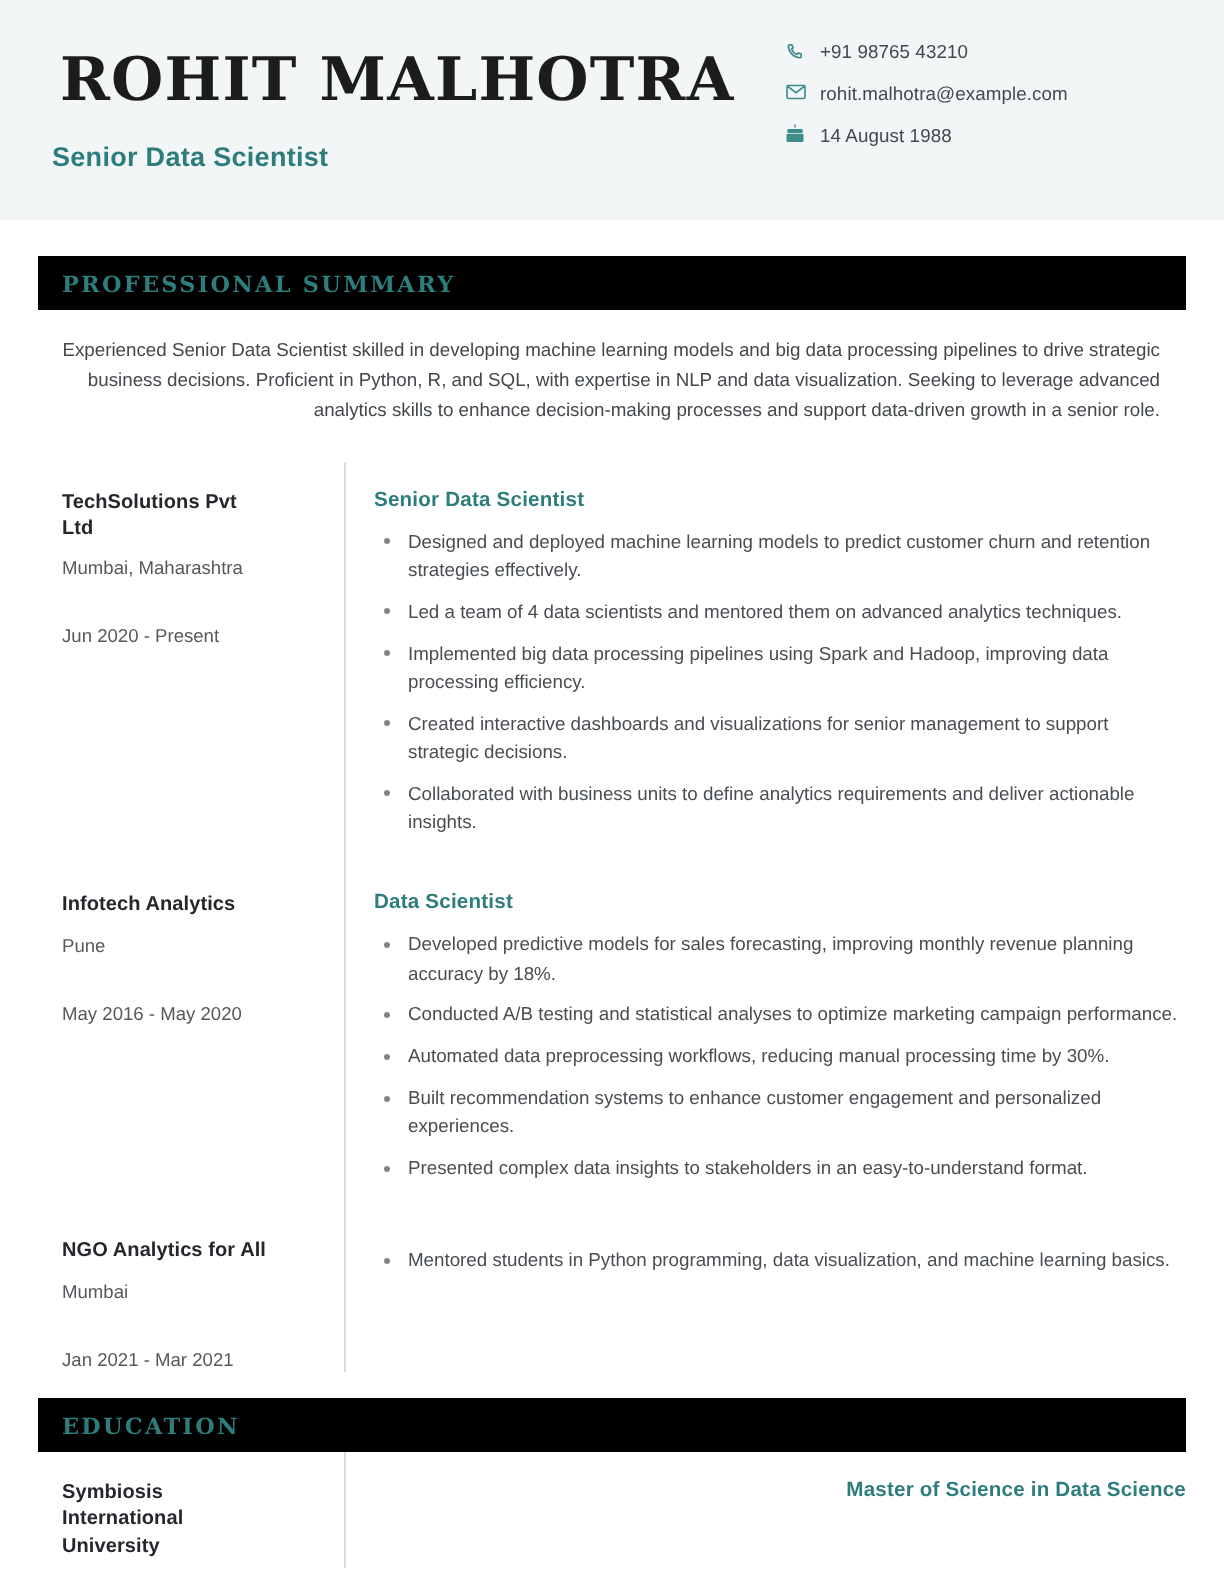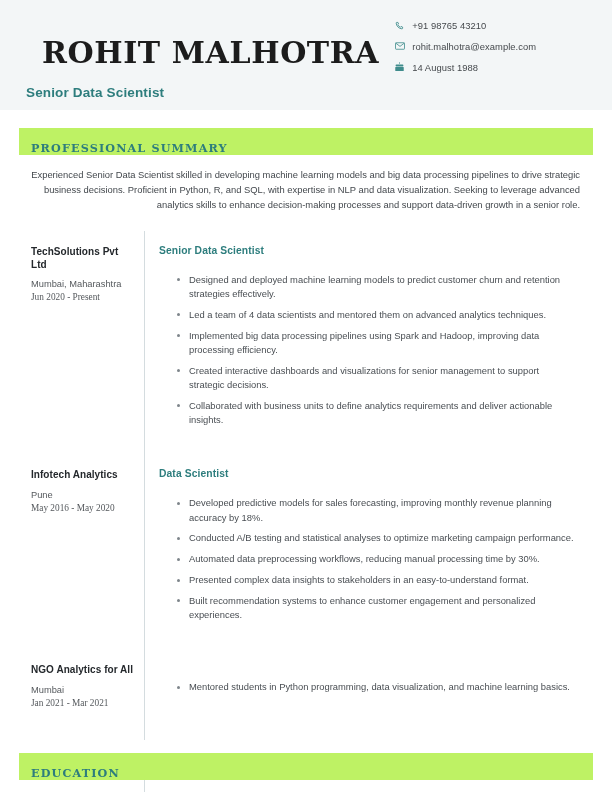--- a/index.html
+++ b/index.html
@@ -35,21 +35,21 @@
     flex: 1 1 auto;
     padding-top: 3px;
   }
   .cand-name {
     font-family: "DejaVu Serif", "Liberation Serif", serif;
     font-weight: 700;
     font-size: 30px;
     letter-spacing: 0.6px;
     color: #1c1c1c;
     line-height: 1.05;
-    margin: 16px;
+    margin: 4px;
     white-space: nowrap;
   }
   .cand-role {
     font-family: "Liberation Sans", sans-serif;
     font-weight: 700;
     font-size: 13.5px;
     color: #2d7d7d;
     margin-top: 14px;
     letter-spacing: 0.15px;
   }
@@ -78,24 +78,24 @@
     justify-content: flex-start;
     color: #3f8c8c;
   }
   .contact-ico svg { display: block; }
 
   
   .section {
     margin: 0 19px;
   }
   .section-bar {
-    background: #bef264;
+    background: #000000;
     height: 27px;
     display: flex;
-    align-items: flex-end;
+    align-items: center;
     padding-left: 12px;
     box-sizing: border-box;
   }
   .section-title {
     font-family: "DejaVu Serif", "Liberation Serif", serif;
     font-weight: 700;
     font-size: 11.2px;
     letter-spacing: 1.15px;
     color: #2d7d7d;
     text-transform: uppercase;
@@ -107,20 +107,21 @@
     line-height: 1.62;
     color: #43484d;
     text-align: right;
   }
 
   
   .entry {
     display: flex;
     align-items: stretch;
     padding-left: 12px;
+    gap: 28px;
   }
   .entry-left {
     flex: 0 0 113px;
     width: 113px;
     padding-right: 9px;
     box-sizing: border-box;
     padding-top: 14px;
   }
   .org {
     font-size: 10px;
@@ -131,41 +132,40 @@
   }
   .loc {
     font-size: 9.3px;
     color: #55595d;
     margin-top: 7px;
     line-height: 1.32;
   }
   .dates {
     font-size: 9.3px;
     color: #55595d;
-    margin-top: 1px;
+    margin-top: 22px;
     line-height: 1.32;
-    font-family: Liberation Serif, serif;
   }
   .entry-right {
     flex: 1 1 auto;
     border-left: 1px solid #d4dcdf;
     padding: 14px 0 10px 14px;
     box-sizing: border-box;
   }
   .entry-right.tall { padding-bottom: 28px; }
   .role {
     font-size: 10.3px;
     font-weight: 700;
     color: #2d7d7d;
     letter-spacing: 0.1px;
     margin-bottom: 8px;
   }
   ul.bullets {
     list-style: none;
-    margin: 17px;
+    margin: 4px;
     padding: 0;
   }
   ul.bullets li {
     position: relative;
     padding-left: 13px;
     font-size: 9.4px;
     line-height: 1.52;
     color: #494e53;
     margin-bottom: 6.5px;
   }
@@ -275,22 +275,22 @@
       <div class="org">Infotech Analytics</div>
       <div class="loc">Pune</div>
       <div class="dates">May 2016 - May 2020</div>
     </div>
     <div class="entry-right">
       <div class="role">Data Scientist</div>
       <ul class="bullets">
         <li>Developed predictive models for sales forecasting, improving monthly revenue planning accuracy by 18%.</li>
         <li>Conducted A/B testing and statistical analyses to optimize marketing campaign performance.</li>
         <li>Automated data preprocessing workflows, reducing manual processing time by 30%.</li>
+        <li>Built recommendation systems to enhance customer engagement and personalized experiences.</li>
         <li>Presented complex data insights to stakeholders in an easy-to-understand format.</li>
-        <li>Built recommendation systems to enhance customer engagement and personalized experiences.</li>
       </ul>
     </div>
   </div>
 
   <div class="entry">
     <div class="entry-left">
       <div class="org">NGO Analytics for All</div>
       <div class="loc">Mumbai</div>
       <div class="dates">Jan 2021 - Mar 2021</div>
     </div>

